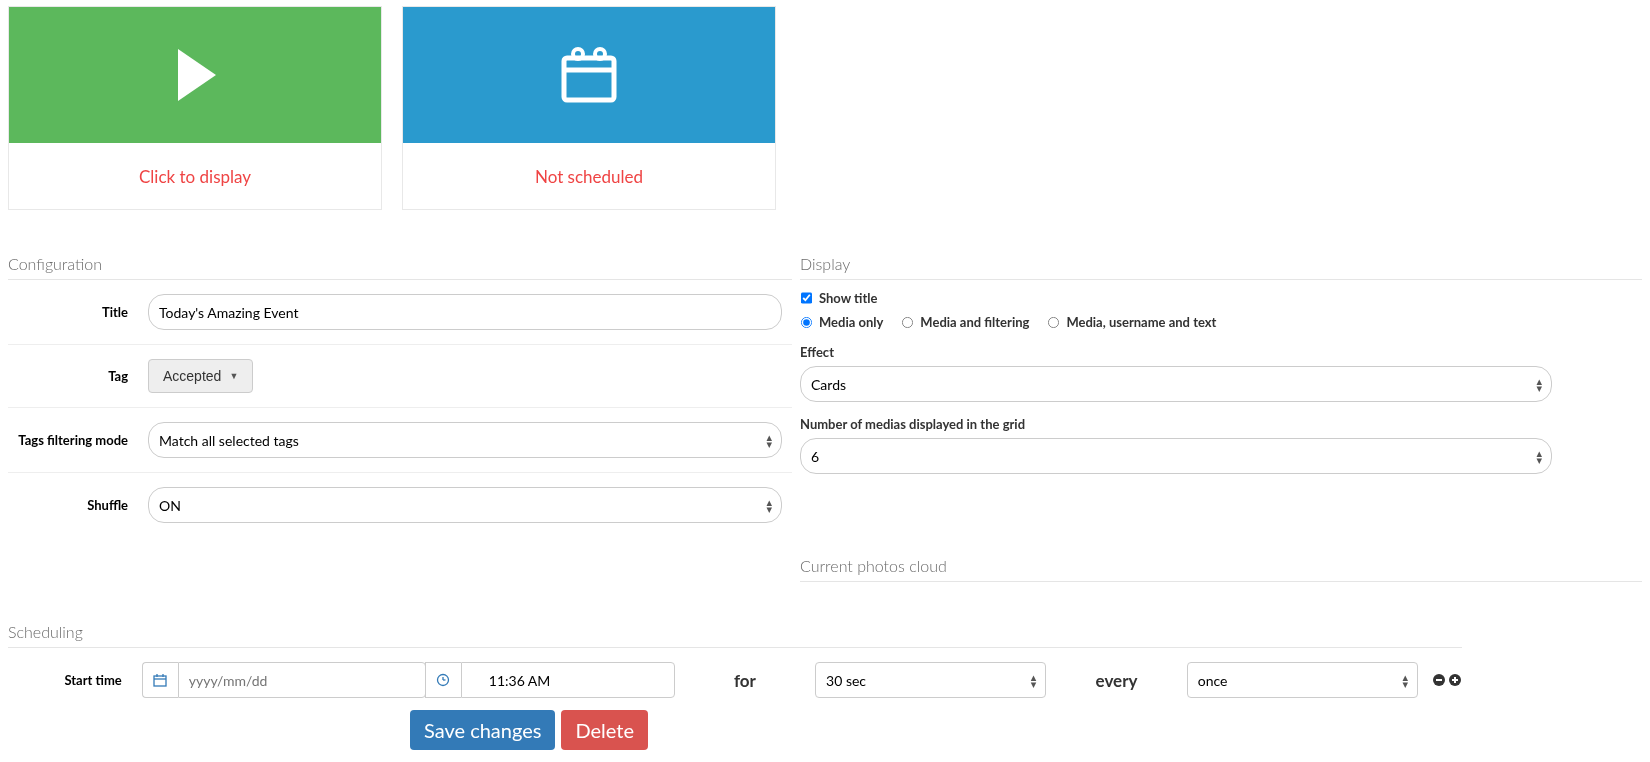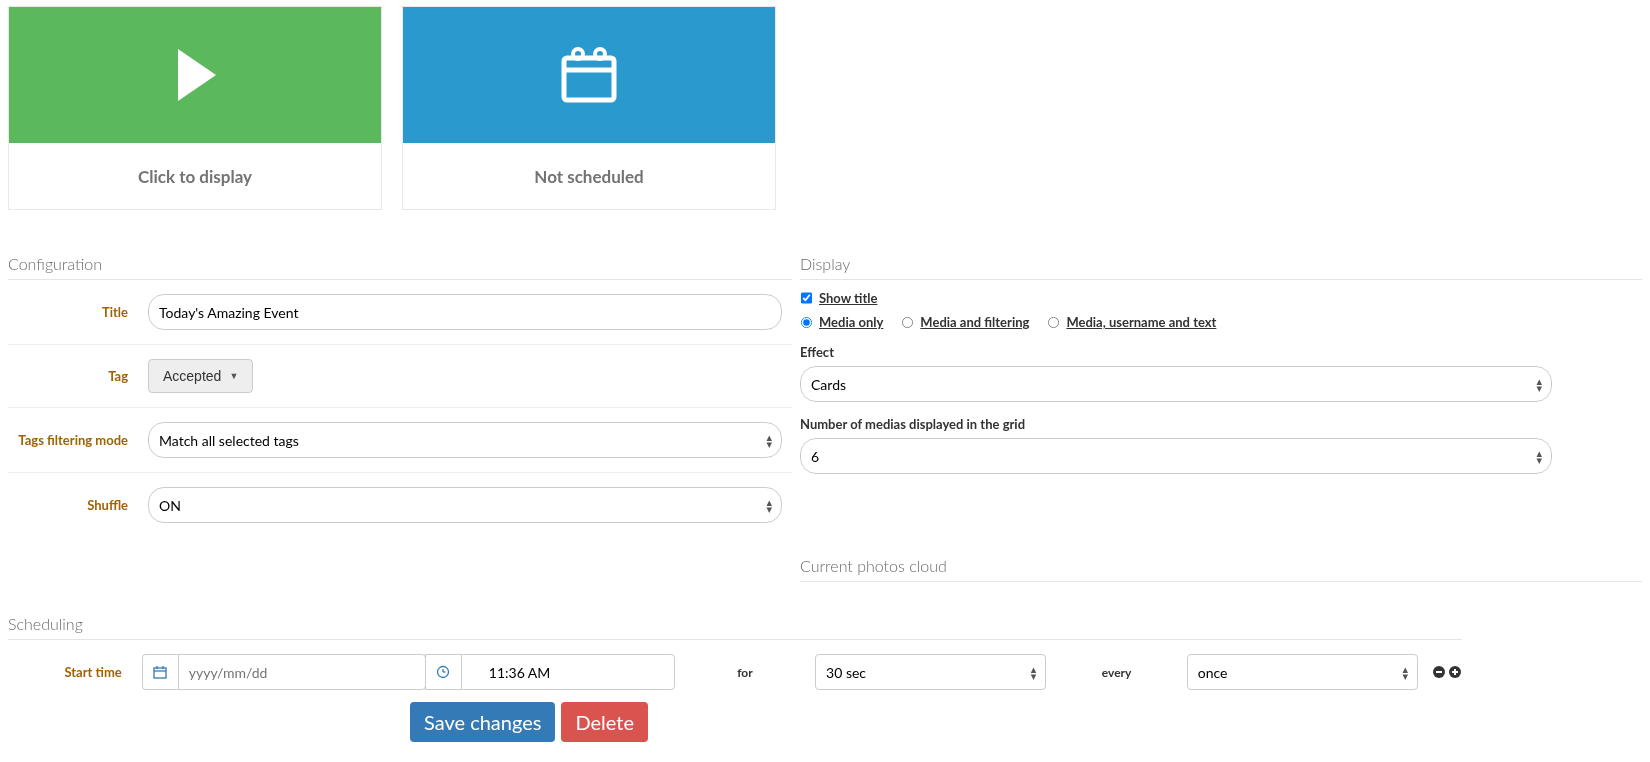--- a/index.html
+++ b/index.html
@@ -23,23 +23,23 @@
   align-items: center;
   justify-content: center;
 }
 .card-top.green { background: #5cb85c; }
 .card-top.blue { background: #2a9ace; }
 .card-caption {
   height: 66px;
   display: flex;
   align-items: center;
   justify-content: center;
-  color: #737373;
+  color: #ef4444;
   font-size: 17px;
-  font-weight: 700;
+  font-weight: 400;
 }
 
 .two-col { display: flex; margin-top: 44px; }
 .col-left { width: 784px; }
 .col-right { flex: 1; }
 
 .section-title {
   font-size: 16px;
   font-weight: 300;
   color: #6a6a6a;
@@ -54,21 +54,21 @@
   padding: 14px 0;
   border-bottom: 1px solid #eee;
 }
 .form-row.noborder { border-bottom: none; }
 .form-label {
   width: 140px;
   text-align: right;
   padding-right: 20px;
   font-size: 13px;
   font-weight: 700;
-  color: #a16207;
+  color: #000000;
 }
 .form-control {
   flex: 1;
   margin-right: 10px;
   height: 36px;
   border: 1px solid #ccc;
   border-radius: 16px;
   padding: 0 10px;
   font-size: 14px;
   background: #fff;
@@ -100,33 +100,32 @@
 .btn-tag .caret { font-size: 9px; color: #555; }
 
 
 .right-pad { padding-left: 8px; }
 .check-line, .radio-line {
   display: flex;
   gap: 6px;
   font-weight: 700;
   font-size: 13px;
   margin-bottom: 8px;
-  text-decoration: underline;
 }
 .radio-line { gap: 18px; margin-bottom: 14px; }
 .radio-item { display: inline-flex; align-items: center; gap: 6px; }
 input[type=checkbox], input[type=radio] { transform: scale(0.85); }
 
 .field-block { margin-top: 6px; }
 .field-label { font-weight: 700; font-size: 13px; margin-bottom: 6px; }
 
 .photos-title { margin-top: 82px; }
 
 
-.scheduling-section { margin-top: 32px; padding-right: 180px; }
+.scheduling-section { margin-top: 40px; padding-right: 180px; }
 .sched-row {
   display: flex;
   align-items: center;
   padding-top: 14px;
 }
 .input-group {
   display: flex;
 }
 .ig-addon {
   width: 36px; height: 36px;
@@ -139,21 +138,21 @@
 .ig-input {
   height: 36px;
   border: 1px solid #ccc;
   border-radius: 0 4px 4px 0;
   padding: 0 10px;
   font-size: 14px;
   background: #fff;
   font-family: inherit;
 }
 .sched-label {
-  font-size: 12px;
+  font-size: 17px;
   font-weight: 700;
   text-align: center;
   color: #333;
 }
 .sched-select-wrap { position: relative; }
 .sched-select {
   height: 36px;
   border: 1px solid #ccc;
   border-radius: 4px;
   padding: 0 28px 0 10px;

